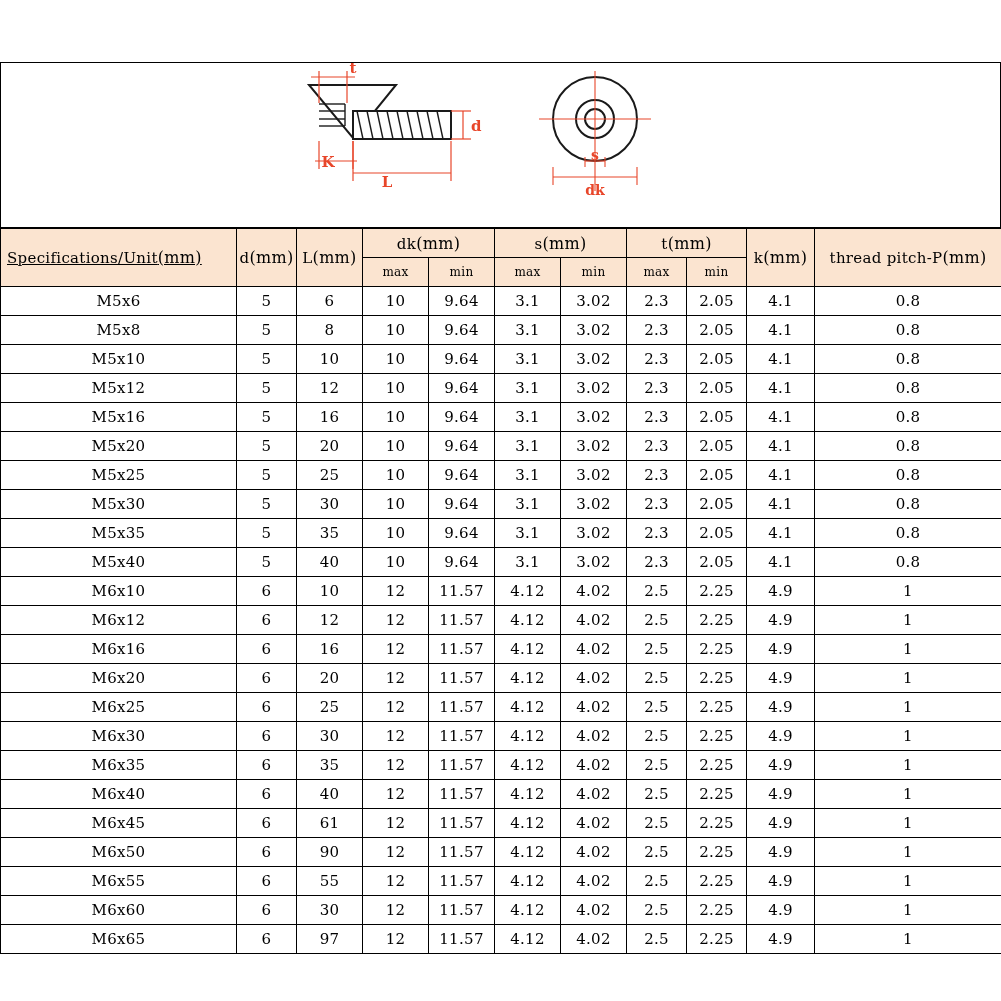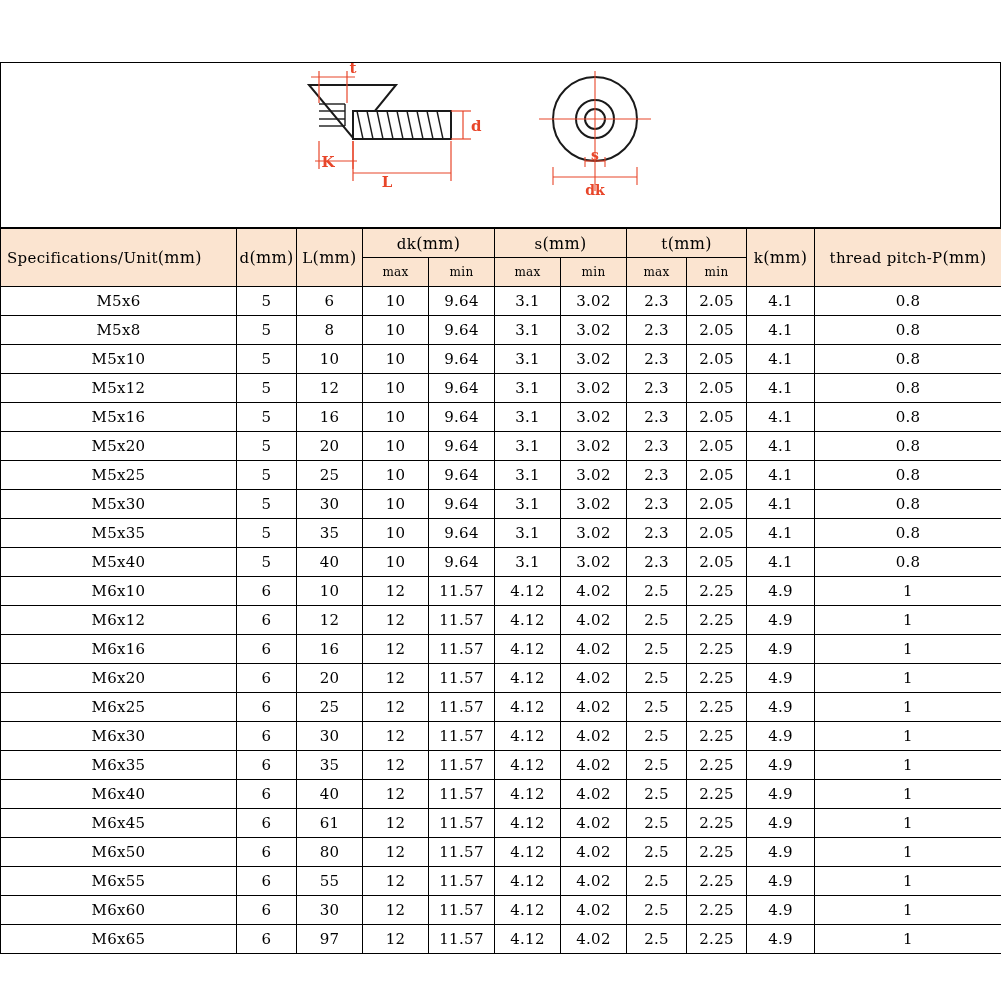--- a/index.html
+++ b/index.html
@@ -33,21 +33,21 @@
     border:1px solid #000;
     text-align:center;
     vertical-align:middle;
     font-weight:normal;
     font-size:15px;
     padding:0;
     height:28px;
     letter-spacing:.3px;
   }
   thead td, thead th{background:#fbe4d0;}
-  .hdr-spec{text-align:left;padding-left:6px;}
+  .hdr-spec{text-align:left;padding-left:6px;text-decoration:underline;}
   .unit{font-size:16px;text-align:right;}
   .row td{background:#fff;}
   .sub{font-size:12px;}
   
   col.c0{width:236px}
   col.c1{width:60px}
   col.c2{width:66px}
   col.c3{width:66px}
   col.c4{width:66px}
   col.c5{width:66px}
@@ -413,21 +413,21 @@
           <td>4.12</td>
           <td>4.02</td>
           <td>2.5</td>
           <td>2.25</td>
           <td>4.9</td>
           <td>1</td>
         </tr>
         <tr class="row">
           <td>M6x50</td>
           <td>6</td>
-          <td>80</td>
+          <td>90</td>
           <td>12</td>
           <td>11.57</td>
           <td>4.12</td>
           <td>4.02</td>
           <td>2.5</td>
           <td>2.25</td>
           <td>4.9</td>
           <td>1</td>
         </tr>
         <tr class="row">

